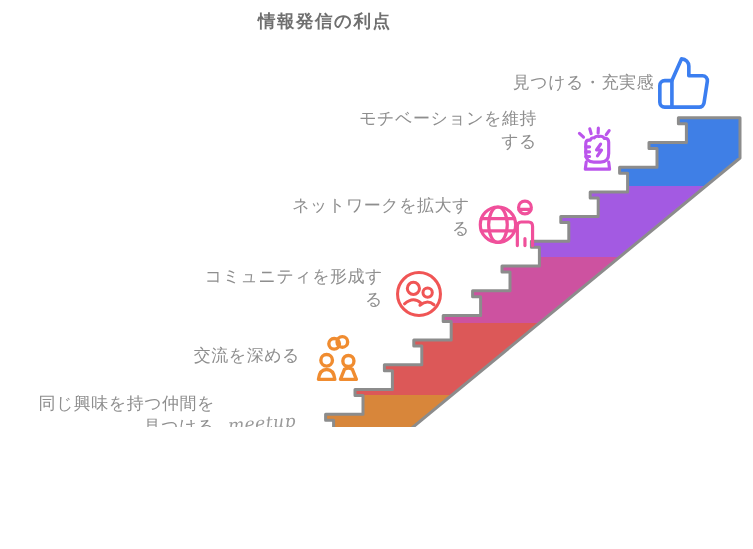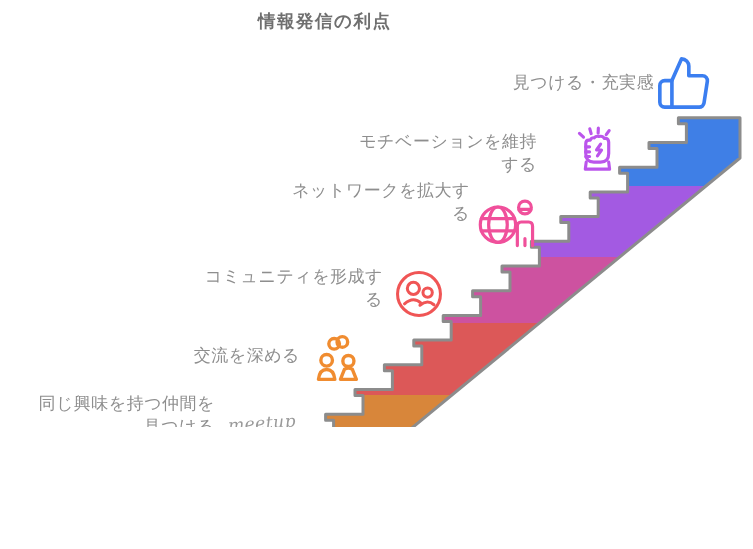--- a/index.html
+++ b/index.html
@@ -10,22 +10,22 @@
   #stairs-svg{position:absolute;left:0;top:0;}
   .page-title{
     position:absolute;left:258px;top:9px;
     font-size:17.5px;font-weight:600;letter-spacing:1.5px;
   }
   .benefit-label{
     position:absolute;text-align:right;white-space:pre-line;
     font-size:17px;line-height:23px;letter-spacing:0.5px;
   }
   .lbl-1{right:99px;top:71px;}
-  .lbl-2{right:216px;top:130px;}
-  .lbl-3{right:283px;top:179px;}
+  .lbl-2{right:216px;top:107px;}
+  .lbl-3{right:283px;top:194px;}
   .lbl-4{right:370px;top:265px;}
   .lbl-5{right:453px;top:344px;margin-left:36px;}
   .lbl-6{right:538px;top:392px;}
   .benefit-icon{position:absolute;display:block;}
   .ico-1{left:655px;top:54px;width:58px;height:58px;}
   .ico-2{left:570px;top:120px;width:54px;height:60px;}
   .ico-3{left:477px;top:194px;width:64px;height:54px;}
   .ico-4{left:391px;top:266px;width:56px;height:56px;}
   .ico-5{left:309px;top:331px;width:58px;height:60px;}
   .benefit-icon svg{width:100%;height:100%;display:block;}

